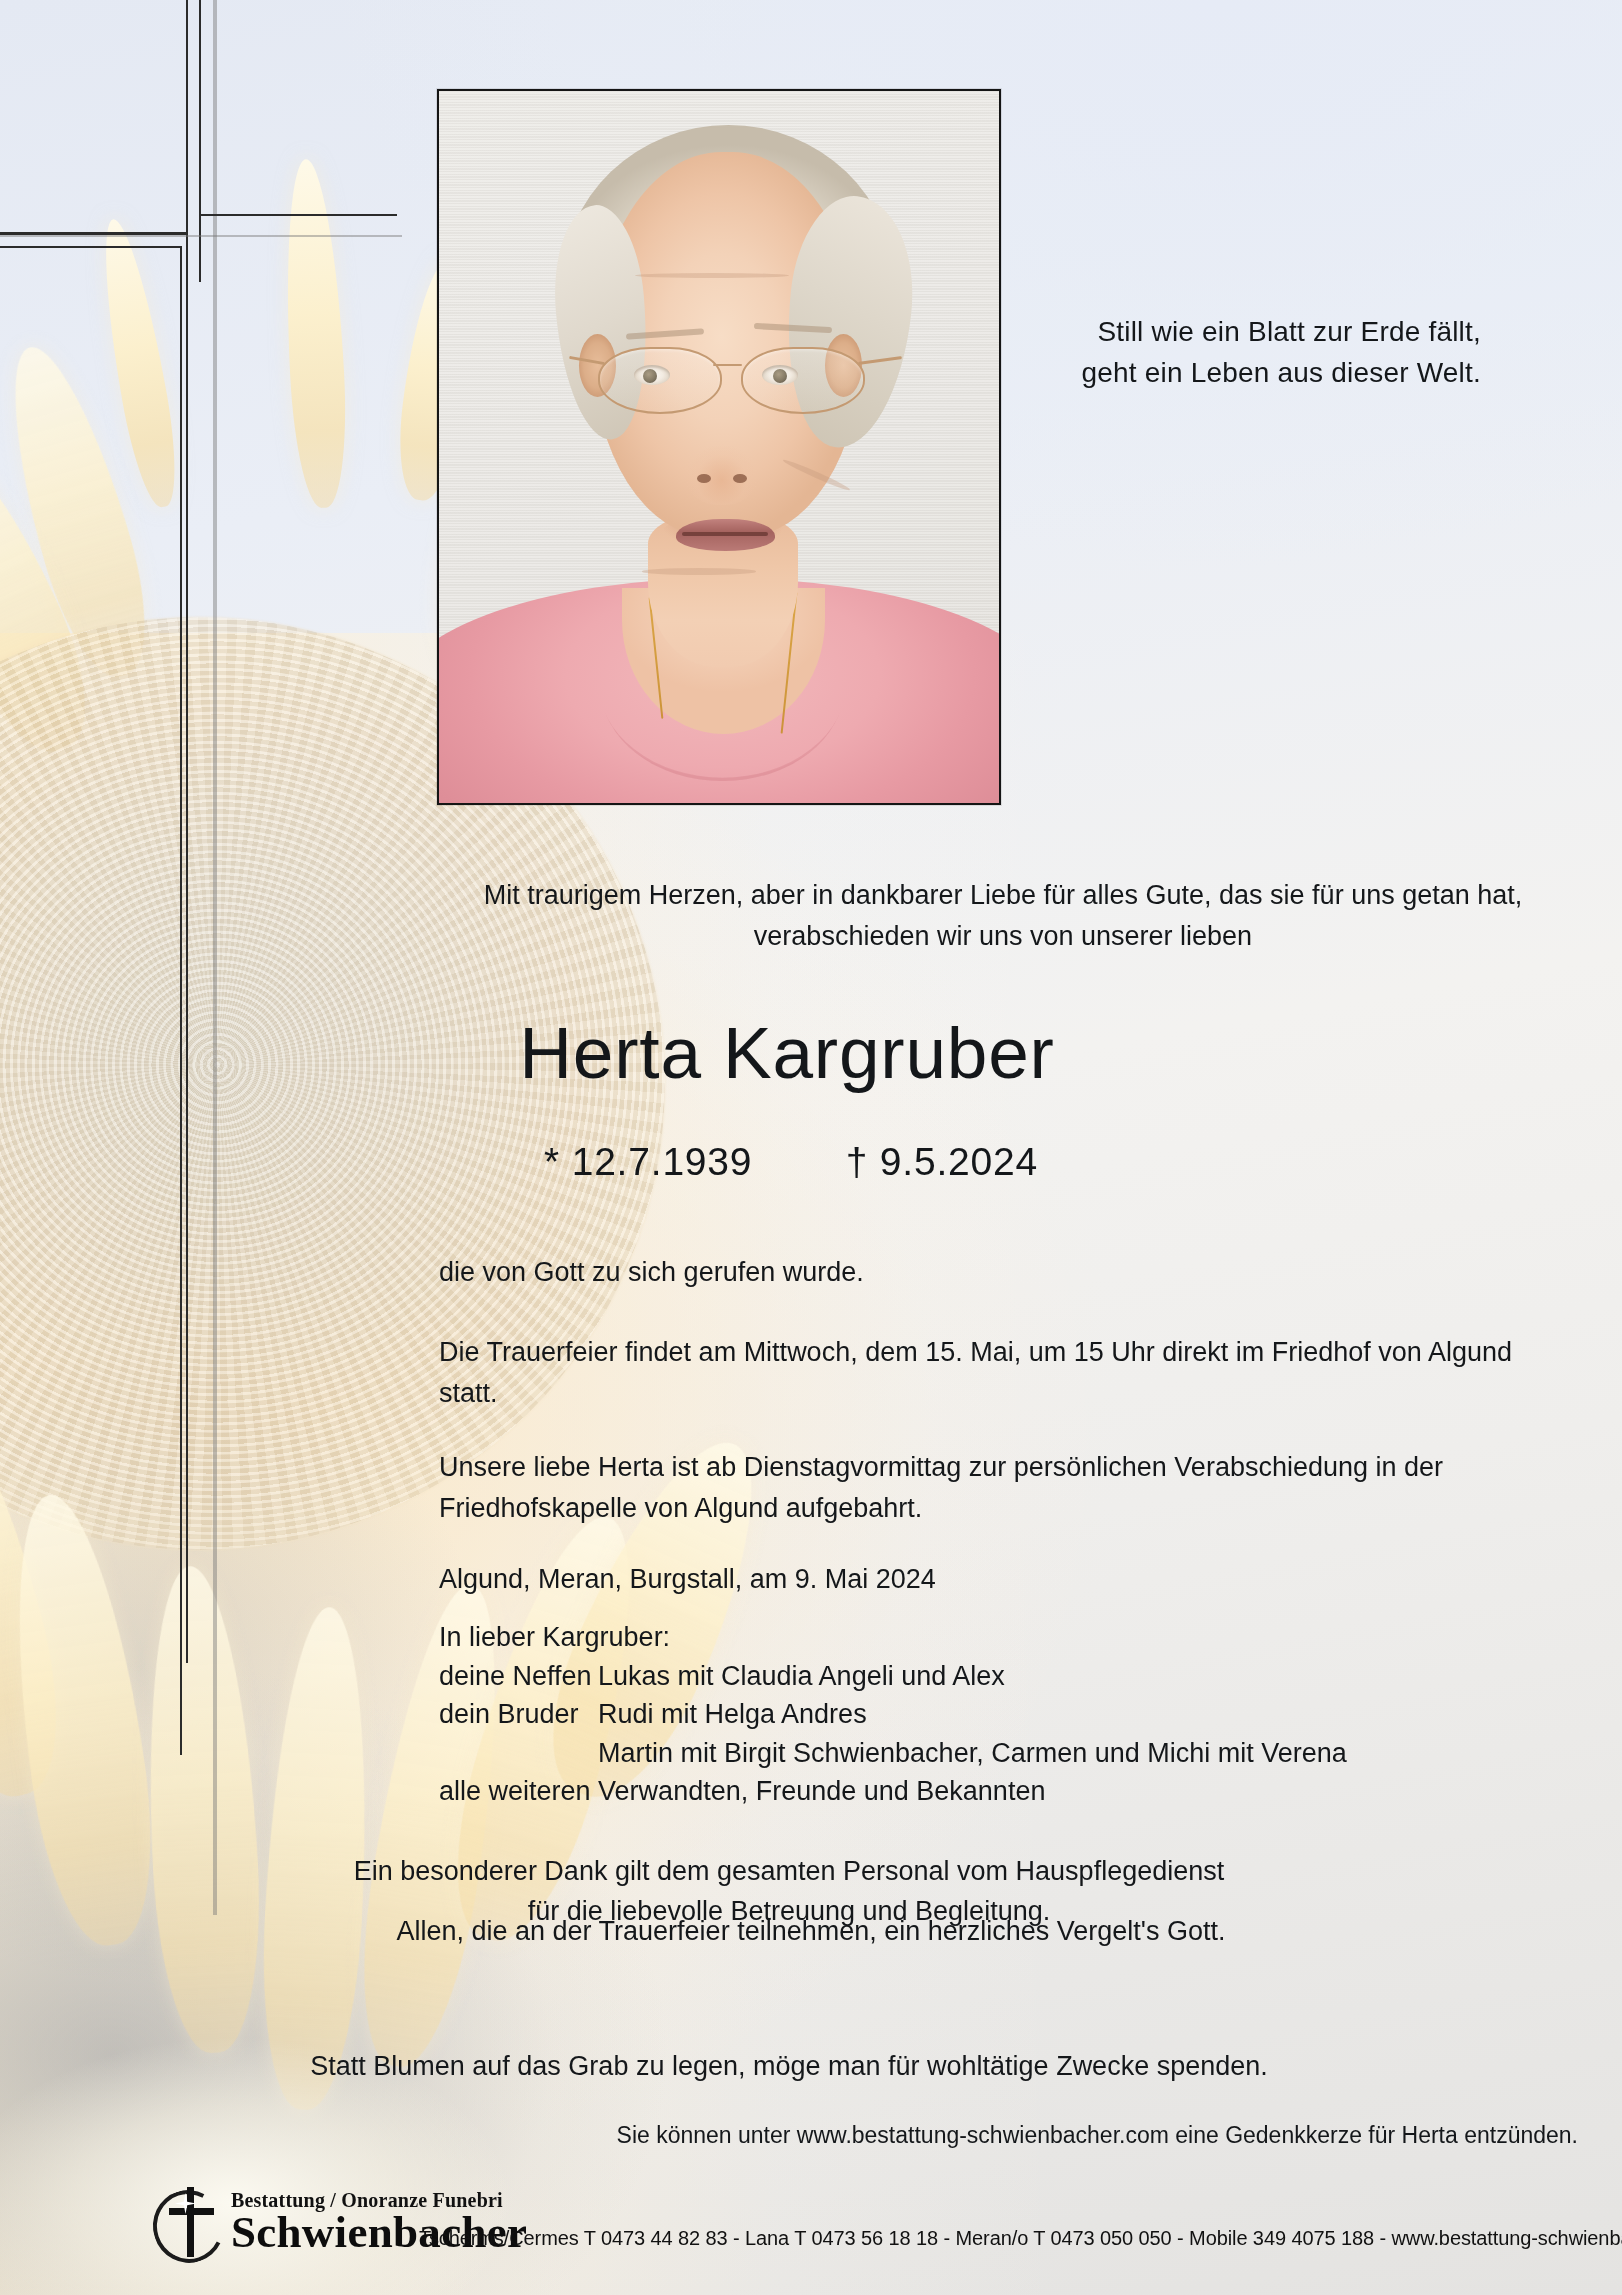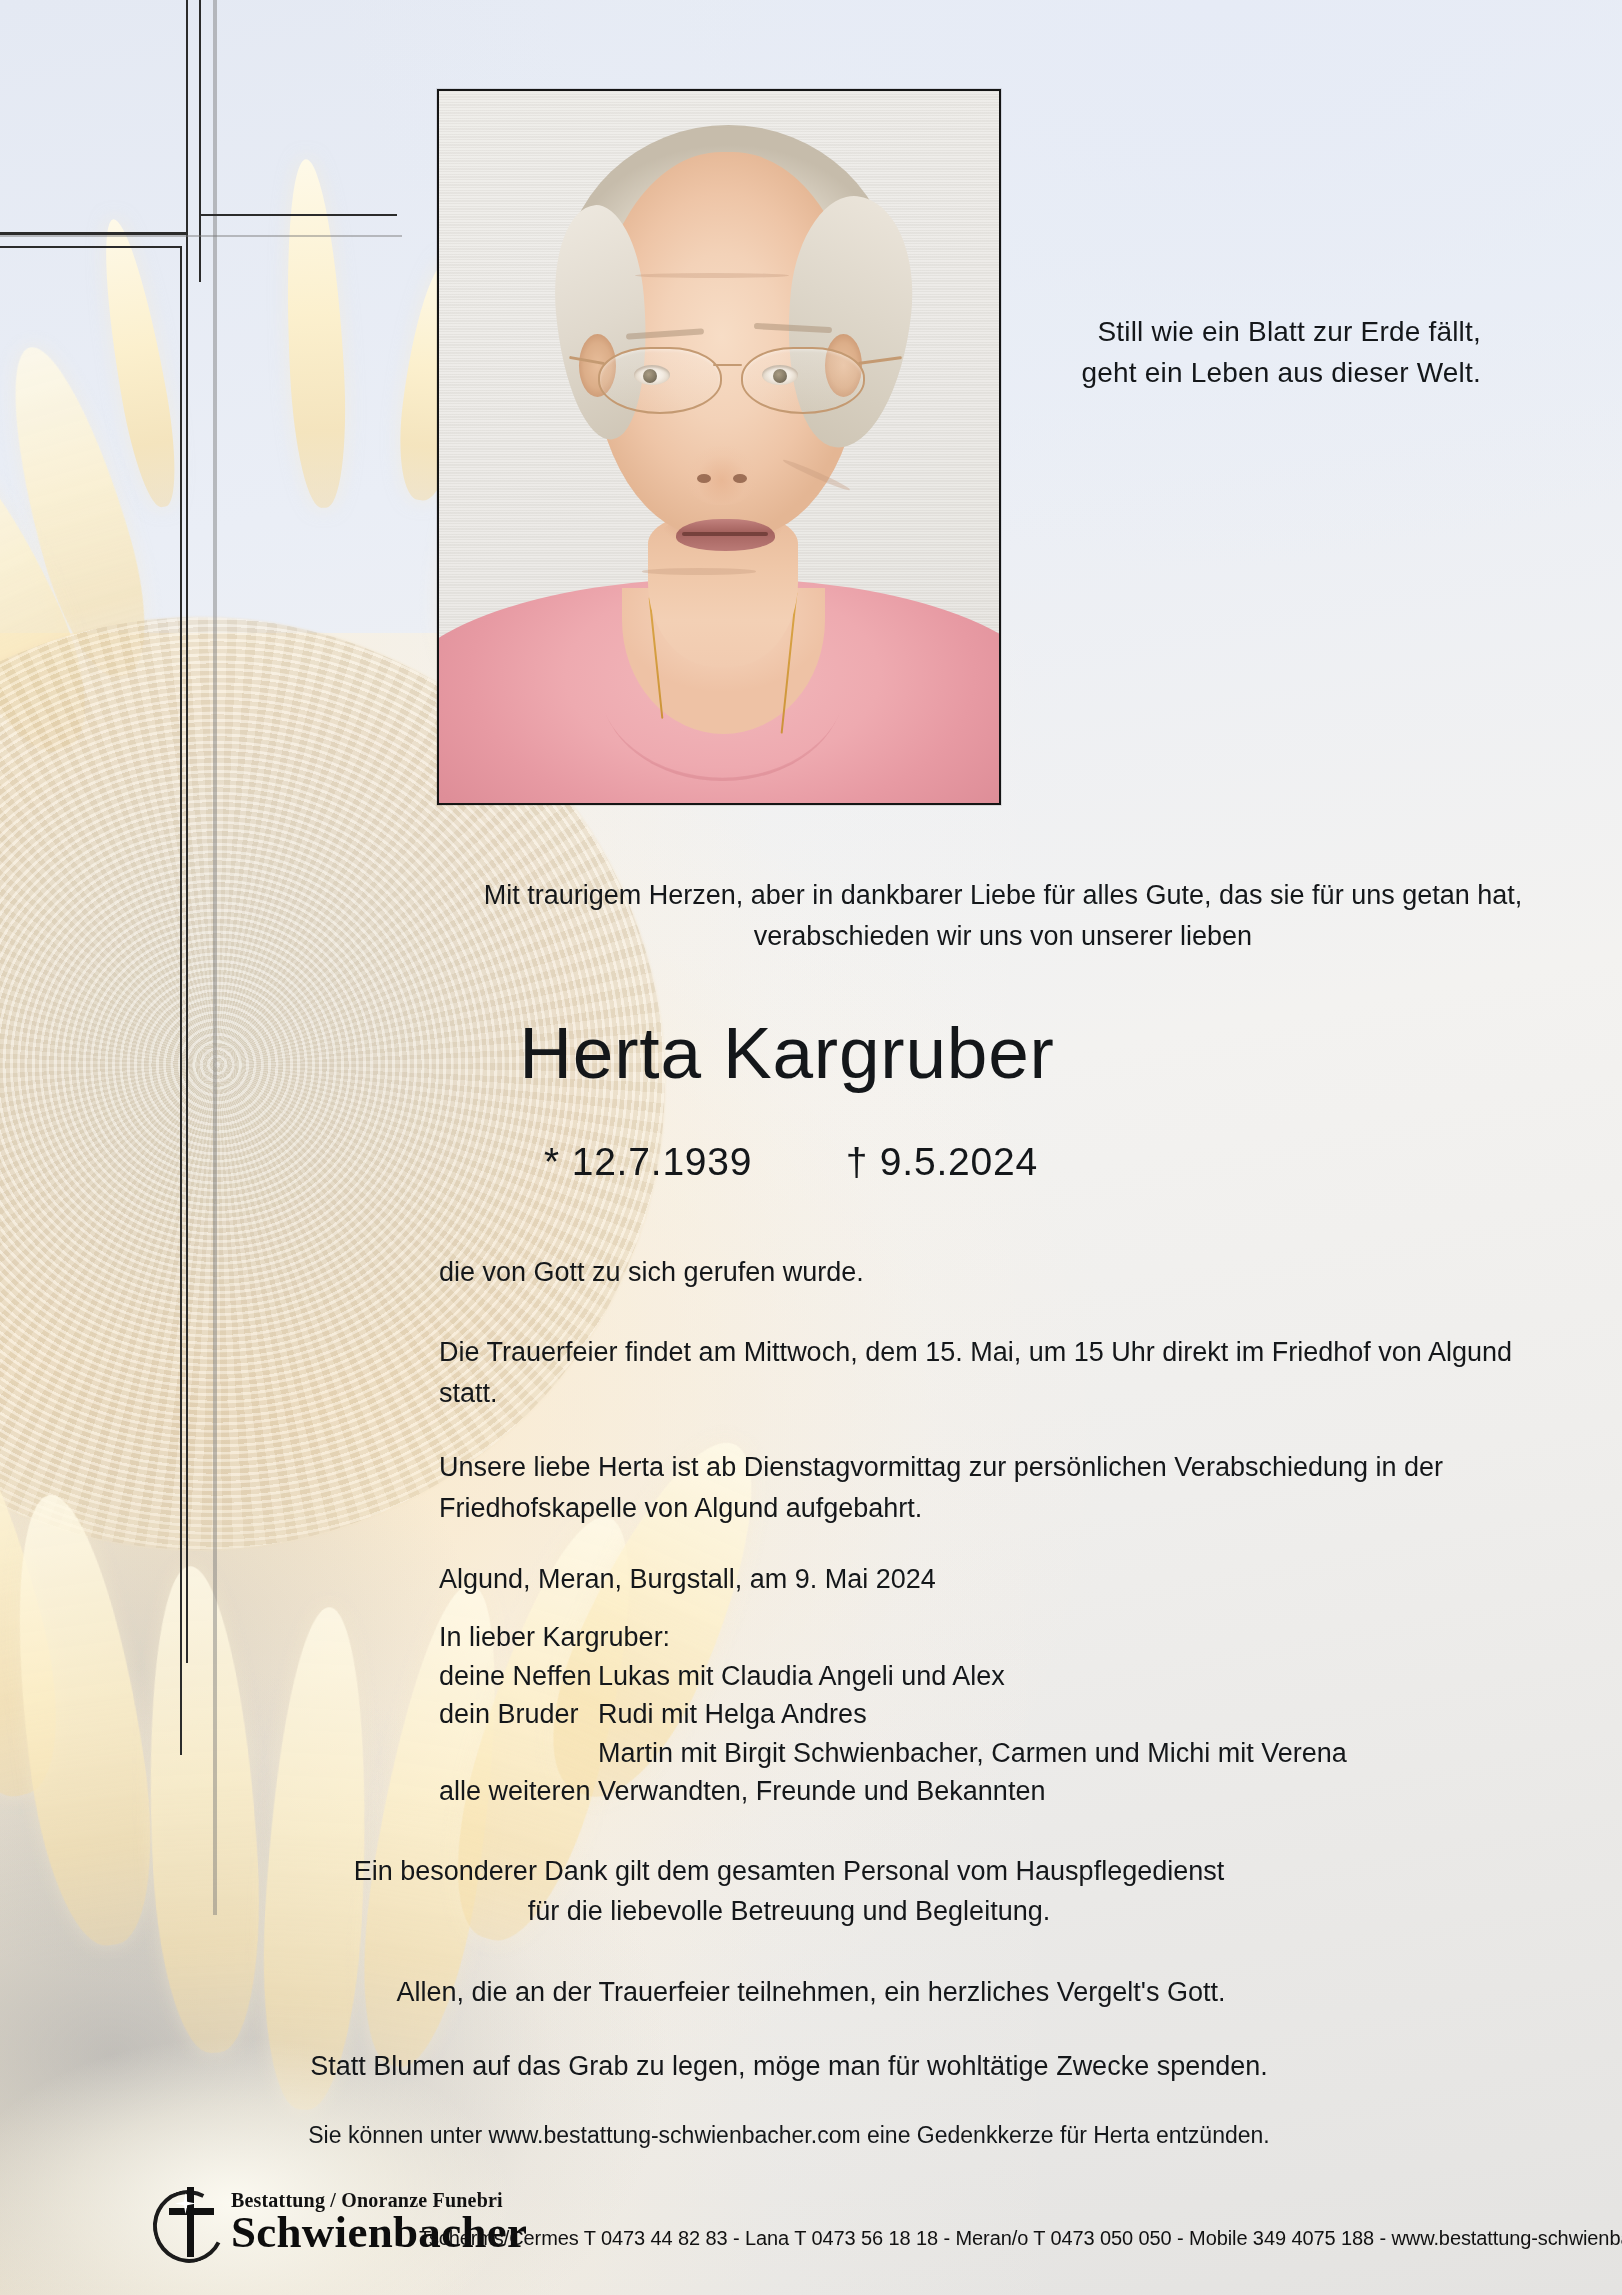--- a/index.html
+++ b/index.html
@@ -363,23 +363,23 @@
       <span>Martin mit Birgit Schwienbacher, Carmen und Michi mit Verena</span>
     </div>
     <div>alle weiteren Verwandten, Freunde und Bekannten</div>
   </div>
 
   <div class="txt p-center" style="top:1852px;">
     <div>Ein besonderer Dank gilt dem gesamten Personal vom Hauspflegedienst</div>
     <div>für die liebevolle Betreuung und Begleitung.</div>
   </div>
 
-  <div class="txt p-center" style="top:1973px;padding-left:44px;">Allen, die an der Trauerfeier teilnehmen, ein herzliches Vergelt's Gott.</div>
+  <div class="txt p-center" style="top:1912px;padding-left:44px;">Allen, die an der Trauerfeier teilnehmen, ein herzliches Vergelt's Gott.</div>
   <div class="txt p-center" style="top:2047px;">Statt Blumen auf das Grab zu legen, möge man für wohltätige Zwecke spenden.</div>
-  <div class="txt p-small" style="top:2119px;">Sie können unter www.bestattung-schwienbacher.com eine Gedenkkerze für Herta entzünden.</div>
+  <div class="txt p-small" style="top:2119px;text-align:right;">Sie können unter www.bestattung-schwienbacher.com eine Gedenkkerze für Herta entzünden.</div>
 
   <div id="footer">
     <div class="logo">
       <div class="logo-mark">
         <div class="ring"></div>
         <div class="cr-v"></div>
         <div class="cr-h"></div>
         <div class="spark"></div>
       </div>
       <div class="logo-txt">

